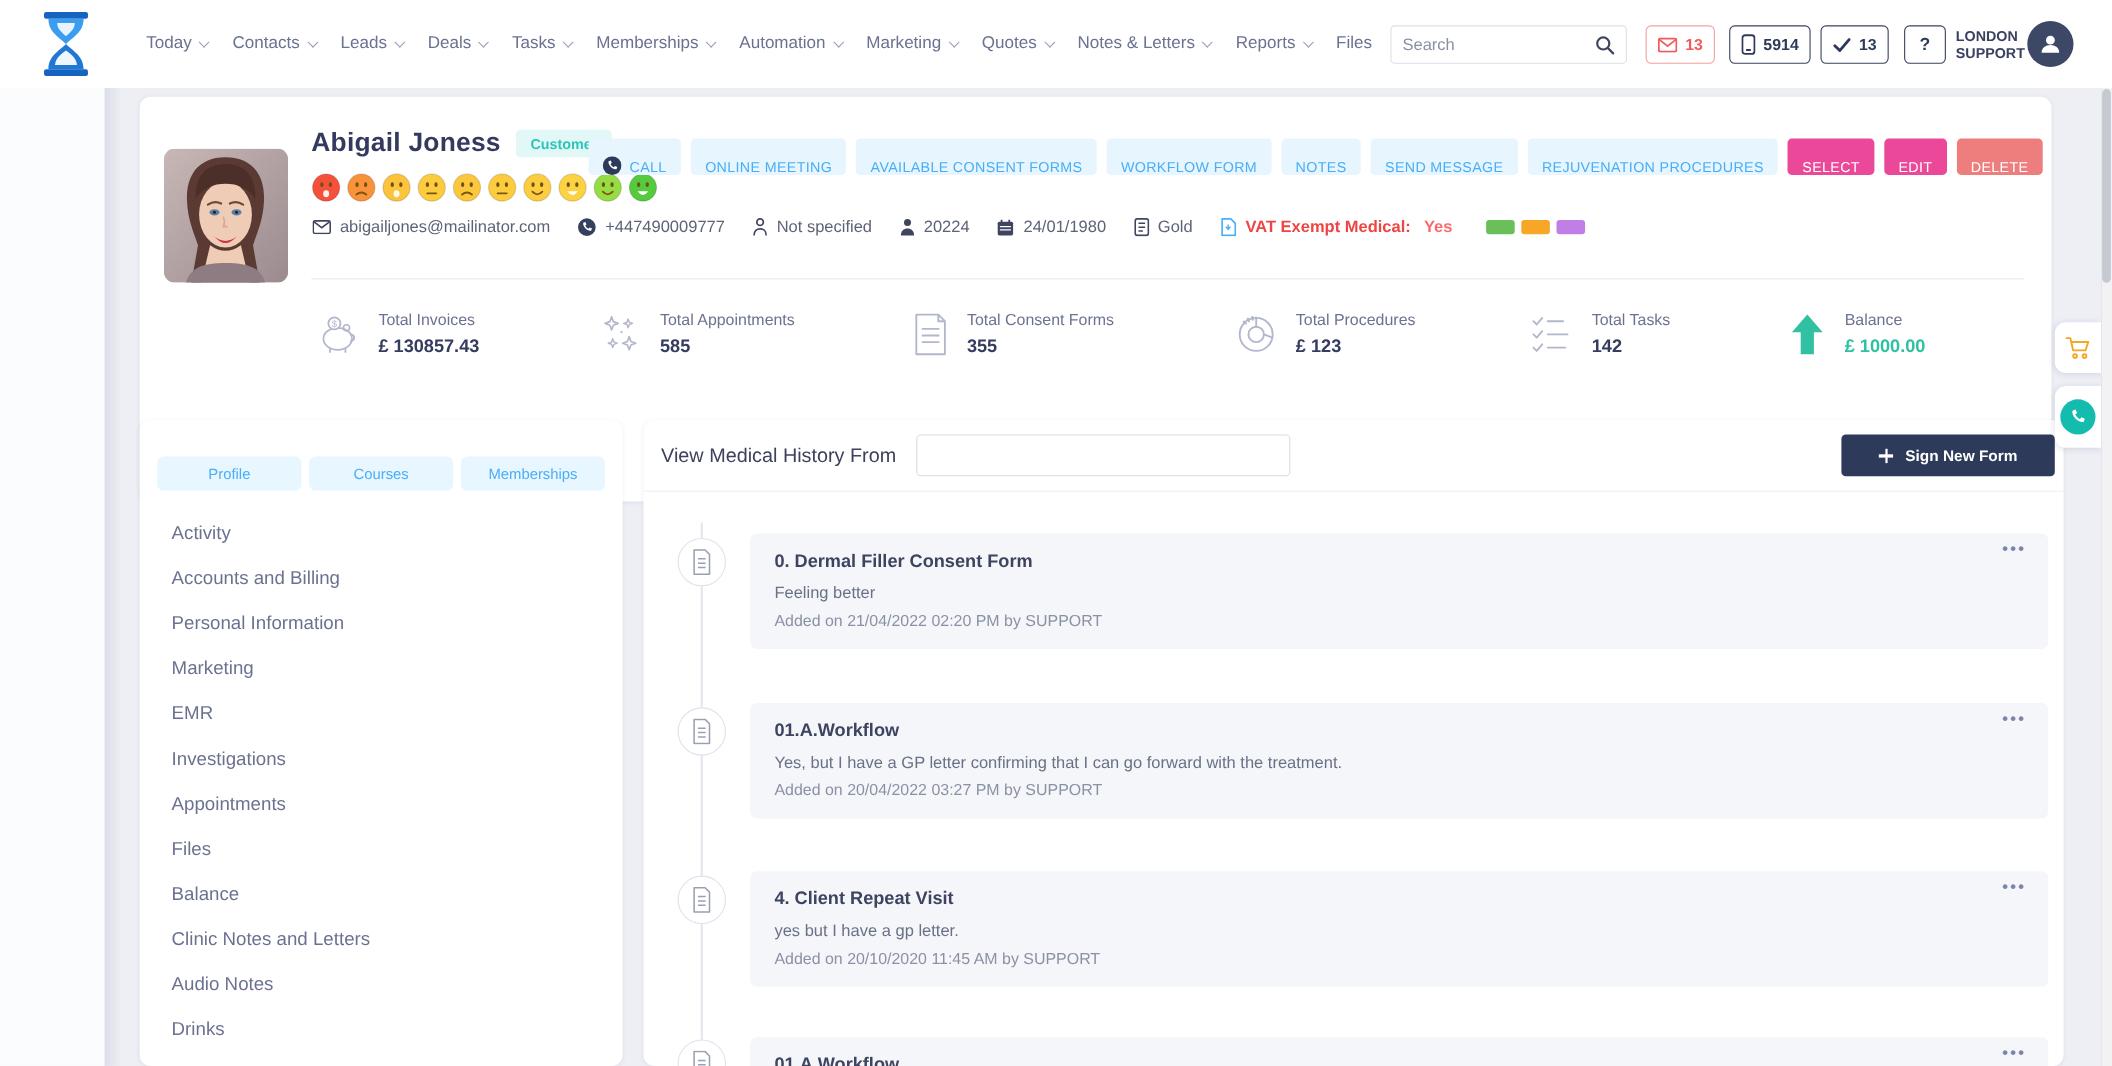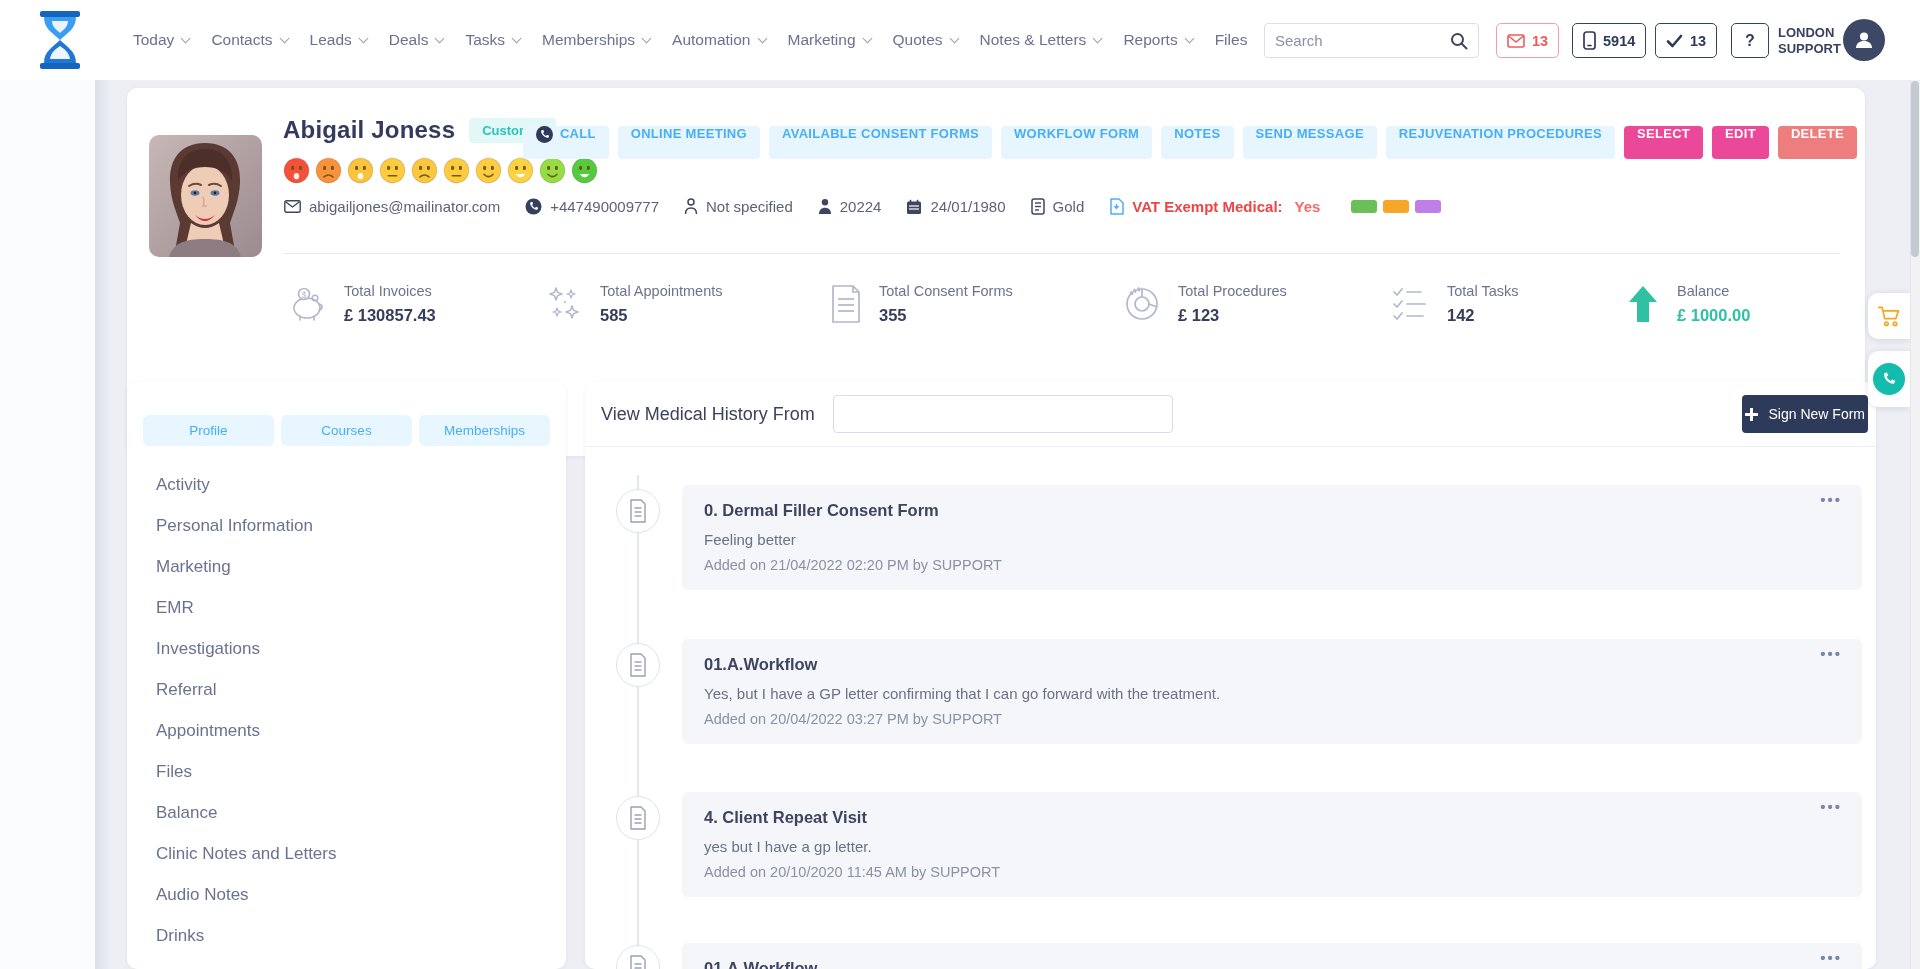--- a/index.html
+++ b/index.html
@@ -42,21 +42,21 @@
 .cust-badge{background:#e1f8f6;color:#2cc4ba;font-size:13px;font-weight:600;padding:5px 13px;border-radius:4px}
 .mood-row{position:absolute;left:156px;top:69px;display:flex;gap:5px}
 .mood-row svg{cursor:pointer}
 .contact-row{position:absolute;left:157px;top:110px;display:flex;align-items:center;gap:25px;font-size:15px;color:#5d6377}
 .ci{display:flex;align-items:center;gap:8px;white-space:nowrap}
 .vat-label{color:#ef4444;font-weight:700}
 .vat-yes{color:#fa6a6a;font-weight:600;margin-left:4px}
 .chips{display:flex;gap:6px;margin-left:6px}
 .chip{width:26px;height:13px;border-radius:3px}
 .actions{position:absolute;right:8px;top:38px;display:flex;gap:9px}
-.btn{height:33px;display:flex;align-items:flex-start;gap:7px;padding:0 13px;border-radius:4px;font-size:13px;font-weight:700;letter-spacing:.3px;cursor:pointer;border:none;white-space:nowrap;font-family:inherit}
+.btn{height:33px;display:flex;align-items:flex-end;gap:7px;padding:0 13px;border-radius:4px;font-size:13px;font-weight:400;letter-spacing:.3px;cursor:pointer;border:none;white-space:nowrap;font-family:inherit}
 .btn.light{background:#e6f5fe;color:#49aef7}
 .btn.dark{background:#ec4899;color:#fff}
 .btn.danger{background:#ee7e7e;color:#fff}
 .hdivider{position:absolute;left:156px;right:25px;top:165px;height:1px;background:#e8eaf1}
 .stat{position:absolute;top:195px;display:flex;align-items:center;gap:16px}
 .stat .lbl{font-size:14.5px;color:#6c7290;margin-bottom:7px}
 .stat .val{font-size:16.5px;font-weight:700;color:#363c5e}
 .stat.balance .val{color:#2fc1a2}
 
 
@@ -64,21 +64,21 @@
 .tabs{display:flex;gap:7px;margin:33px 16px 0}
 .tab{flex:1;height:31px;background:#e7f6ff;color:#49aef7;font-size:13.5px;display:flex;align-items:center;justify-content:center;border-radius:6px;cursor:pointer}
 .pmenu{margin-top:27px;padding-left:29px;display:flex;flex-direction:column;gap:17px}
 .pmenu-item{font-size:17px;color:#6b7290;line-height:24px;cursor:pointer}
 
 
 .history-card{left:585px;top:382px;width:1291px;height:587px;overflow:hidden}
 .hh{position:absolute;left:0;top:0;right:0;height:65px;border-bottom:1px solid #eceef4}
 .hh-label{position:absolute;left:16px;top:22px;font-size:18px;color:#3c415c}
 .hh-input{position:absolute;left:248px;top:13px;width:340px;height:38px;border:1px solid #d9dce5;border-radius:4px;font-size:15px;padding:0 10px;color:#3a4160;outline:none;font-family:inherit}
-.sign-btn{position:absolute;right:8px;top:13px;height:38px;background:#2e3a59;color:#fff;font-size:14px;font-weight:400;border-radius:4px;padding:0 3px;display:flex;align-items:center;gap:11px;cursor:pointer;border:none;font-family:inherit}
+.sign-btn{position:absolute;right:8px;top:13px;height:38px;background:#2e3a59;color:#fff;font-size:14px;font-weight:700;border-radius:4px;padding:0 34px;display:flex;align-items:center;gap:11px;cursor:pointer;border:none;font-family:inherit}
 .plus{position:relative;width:13px;height:13px}
 .plus::before,.plus::after{content:"";position:absolute;background:#fff}
 .plus::before{left:5.5px;top:0;width:2.5px;height:13px}
 .plus::after{left:0;top:5.5px;width:13px;height:2.5px}
 .timeline{position:absolute;left:0;top:65px;right:0;bottom:0}
 .tl-line{position:absolute;left:52px;top:28px;bottom:0;width:2px;background:#e4e7ee}
 .entry-ic{position:absolute;left:31px;width:44px;height:44px;border-radius:50%;background:#fff;border:1px solid #dfe3ea;display:flex;align-items:center;justify-content:center;z-index:2}
 .entry{position:absolute;left:97px;width:1180px;height:105px;background:#f4f6fa;border-radius:6px;padding:16px 22px;cursor:pointer}
 .entry-title{font-size:16.5px;font-weight:600;color:#3e4460}
 .entry-note{font-size:15px;color:#6a7186;margin-top:11px}
@@ -536,25 +536,25 @@
   </section>
 
   <section class="card profile-card">
     <div class="tabs">
       <div class="tab">Profile</div>
       <div class="tab">Courses</div>
       <div class="tab">Memberships</div>
     </div>
     <div class="pmenu">
       <div class="pmenu-item">Activity</div>
+      <div class="pmenu-item">Accounts and Billing</div>
       <div class="pmenu-item">Personal Information</div>
       <div class="pmenu-item">Marketing</div>
       <div class="pmenu-item">EMR</div>
       <div class="pmenu-item">Investigations</div>
-      <div class="pmenu-item">Referral</div>
       <div class="pmenu-item">Appointments</div>
       <div class="pmenu-item">Files</div>
       <div class="pmenu-item">Balance</div>
       <div class="pmenu-item">Clinic Notes and Letters</div>
       <div class="pmenu-item">Audio Notes</div>
       <div class="pmenu-item">Drinks</div>
     </div>
   </section>
 
   <section class="card history-card">

